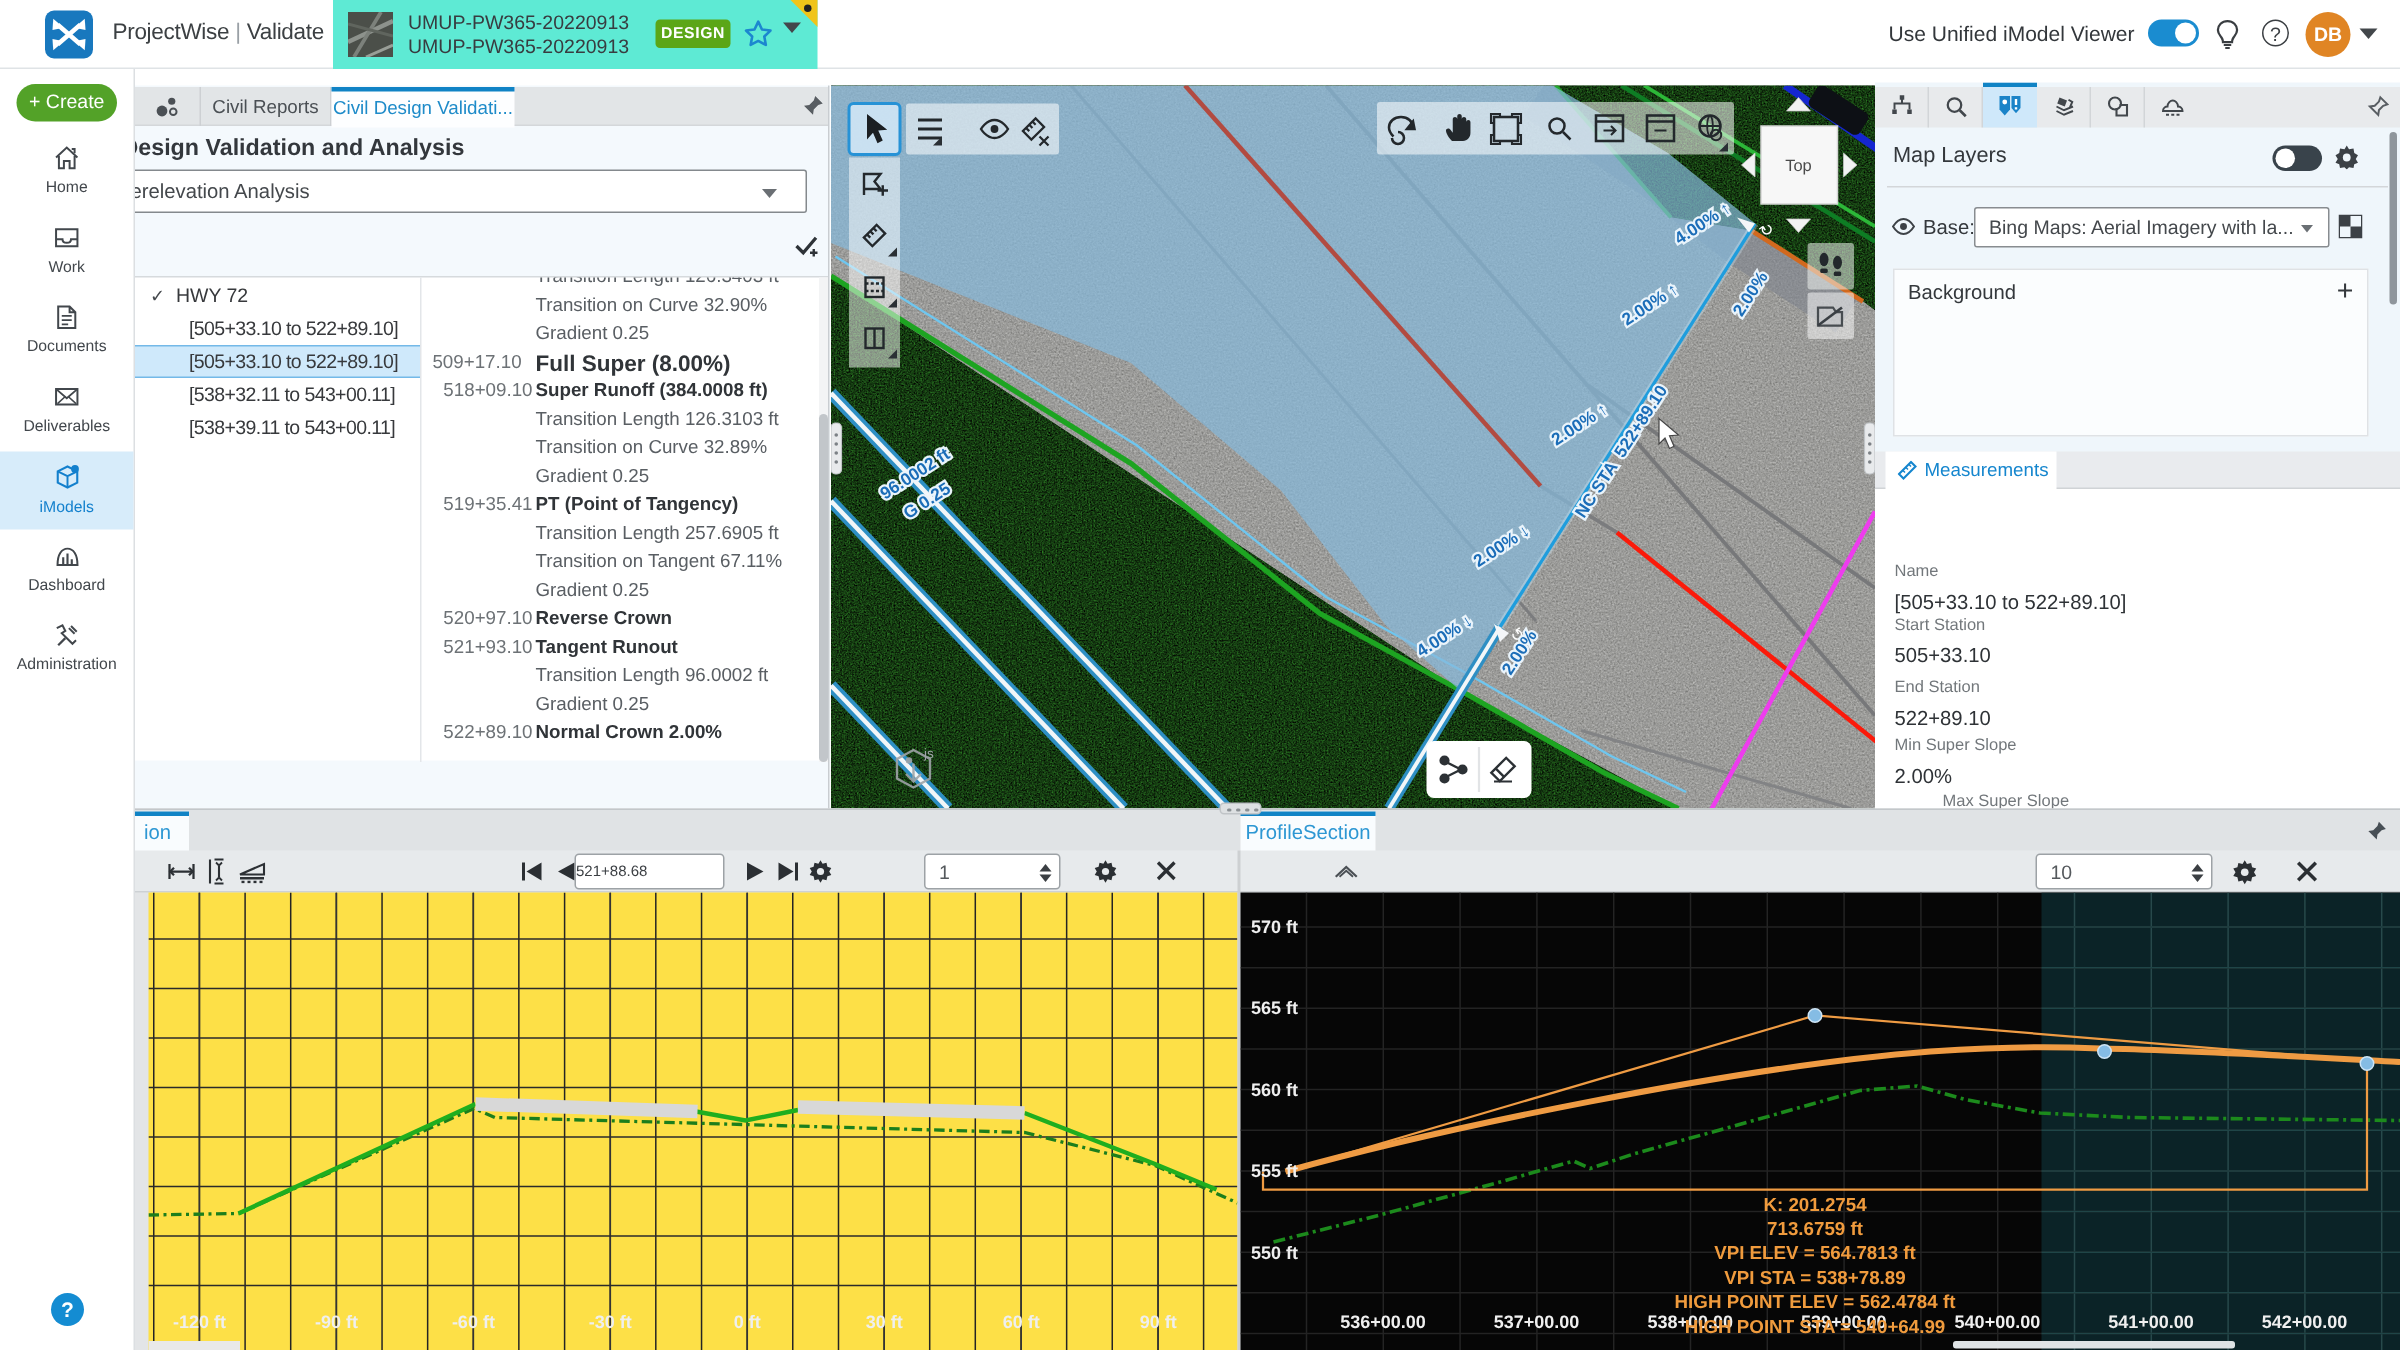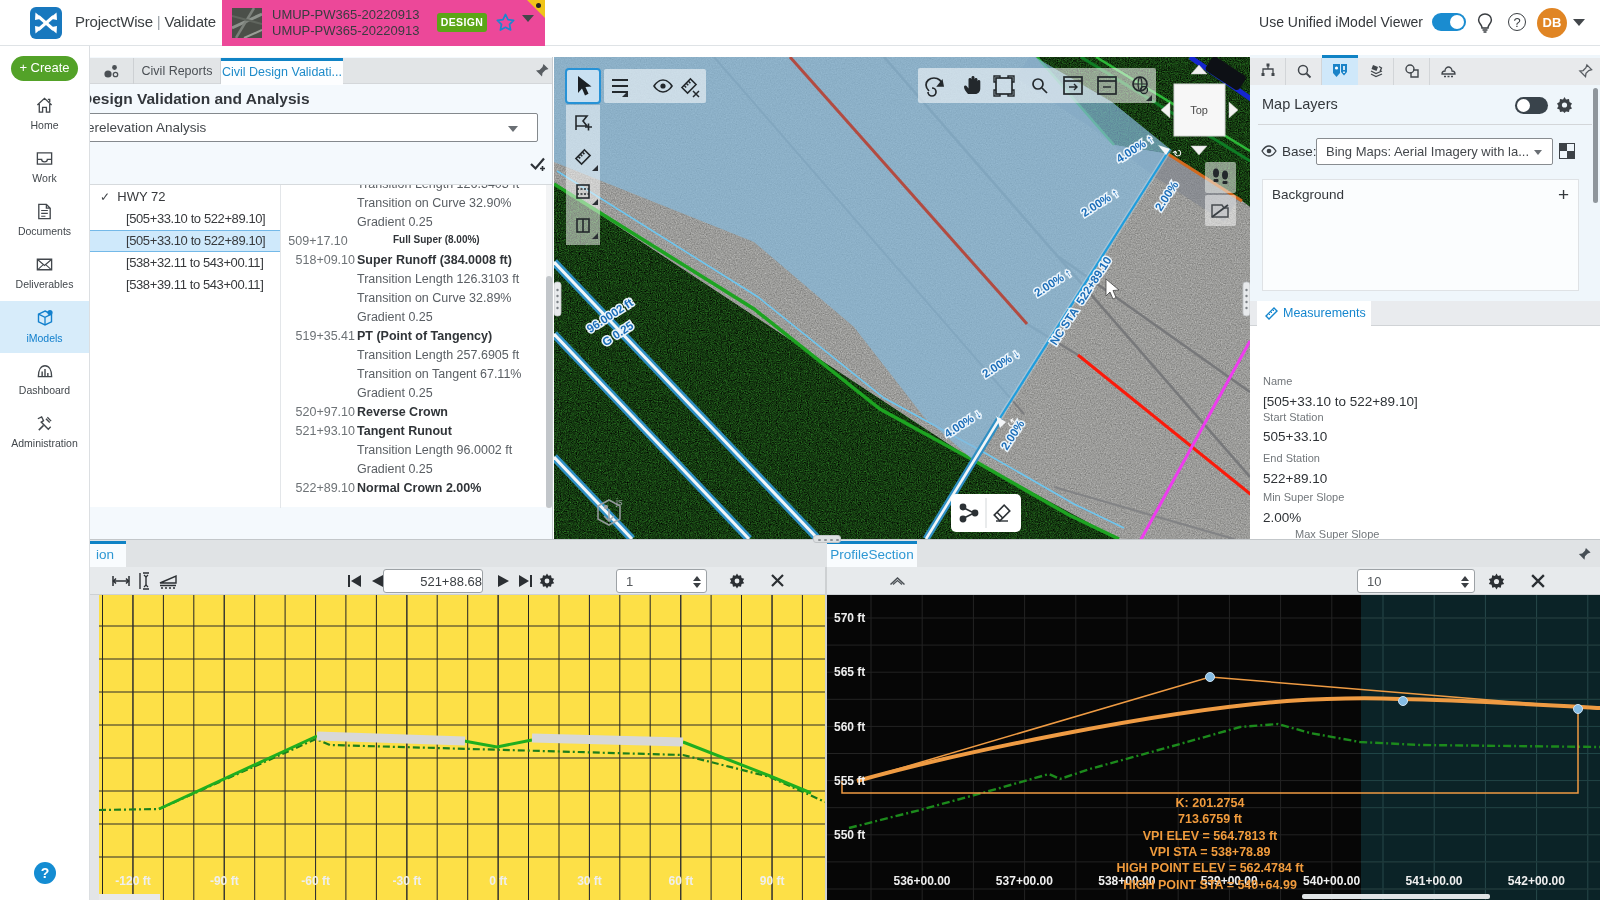--- a/index.html
+++ b/index.html
@@ -28,21 +28,21 @@
       <g fill="#fff">
         <path d="M26.5 5.5 L27 13 L19.5 11.5 Z"></path>
         <path d="M26.5 26.5 L27 19 L19.5 20.5 Z"></path>
         <path d="M5.5 5.5 L5 13 L12.5 11.5 Z"></path>
         <path d="M5.5 26.5 L5 19 L12.5 20.5 Z"></path>
       </g>
     </svg>
   </div>
   <div class="abs" style="left:75px;top:13px;font-size:15px;letter-spacing:-0.2px;color:#3c4043;">ProjectWise <span style="color:#9aa0a6">|</span> Validate</div>
 
-  <div class="abs" style="left:222px;top:0;width:323px;height:46px;background:#ec4899;">
+  <div class="abs" style="left:222px;top:0;width:323px;height:46px;background:#5eead4;">
     <svg class="abs" style="left:10px;top:8px;" width="30" height="30" viewBox="0 0 30 30">
       <rect width="30" height="30" fill="#4b4f49"></rect>
       <path d="M0 20 L30 6" stroke="#8d928c" stroke-width="3"></path>
       <path d="M4 30 L22 0" stroke="#7c817b" stroke-width="2.5"></path>
       <path d="M0 8 L30 16" stroke="#60655e" stroke-width="2"></path>
       <path d="M12 30 L30 22" stroke="#999e97" stroke-width="2"></path>
     </svg>
     <div class="abs" style="left:50px;top:7px;font-size:13px;color:#383c40;line-height:16px;">UMUP-PW365-20220913<br>UMUP-PW365-20220913</div>
     <div class="abs" style="left:215px;top:13px;width:50px;height:19px;background:#5ba617;border-radius:3px;color:#fff;font-size:10.5px;font-weight:bold;text-align:center;line-height:19px;letter-spacing:.4px;">DESIGN</div>
     <svg class="abs" style="left:272px;top:11px;" width="23" height="23" viewBox="0 0 24 24">
@@ -164,21 +164,21 @@
     </div>
 
     <div id="detailrows" class="abs" style="left:191px;top:0;width:264px;height:323px;overflow:hidden;">
         <div style="position:absolute;left:0;top:-8px;width:74px;text-align:right;font-size:12.5px;color:#6d7276;white-space:nowrap;"></div>
         <div style="position:absolute;left:76px;top:-8px;font-size:12.5px;white-space:nowrap;color:#595e63;">Transition Length 126.3403 ft</div>
         <div style="position:absolute;left:0;top:11px;width:74px;text-align:right;font-size:12.5px;color:#6d7276;white-space:nowrap;"></div>
         <div style="position:absolute;left:76px;top:11px;font-size:12.5px;white-space:nowrap;color:#595e63;">Transition on Curve 32.90%</div>
         <div style="position:absolute;left:0;top:30px;width:74px;text-align:right;font-size:12.5px;color:#6d7276;white-space:nowrap;"></div>
         <div style="position:absolute;left:76px;top:30px;font-size:12.5px;white-space:nowrap;color:#595e63;">Gradient 0.25</div>
         <div style="position:absolute;left:0;top:49px;width:74px;text-align:center;font-size:12.5px;color:#6d7276;white-space:nowrap;">509+17.10</div>
-        <div style="position:absolute;left:76px;top:49px;font-size:10px;white-space:nowrap;font-weight:bold;color:#303438;margin-left:36px;">Full Super (8.00%)</div>
+        <div style="position:absolute;left:76px;top:49px;font-size:15px;white-space:nowrap;font-weight:bold;color:#303438;">Full Super (8.00%)</div>
         <div style="position:absolute;left:0;top:68px;width:74px;text-align:right;font-size:12.5px;color:#6d7276;white-space:nowrap;">518+09.10</div>
         <div style="position:absolute;left:76px;top:68px;font-size:12.5px;white-space:nowrap;font-weight:bold;color:#303438;">Super Runoff (384.0008 ft)</div>
         <div style="position:absolute;left:0;top:87px;width:74px;text-align:right;font-size:12.5px;color:#6d7276;white-space:nowrap;"></div>
         <div style="position:absolute;left:76px;top:87px;font-size:12.5px;white-space:nowrap;color:#595e63;">Transition Length 126.3103 ft</div>
         <div style="position:absolute;left:0;top:106px;width:74px;text-align:right;font-size:12.5px;color:#6d7276;white-space:nowrap;"></div>
         <div style="position:absolute;left:76px;top:106px;font-size:12.5px;white-space:nowrap;color:#595e63;">Transition on Curve 32.89%</div>
         <div style="position:absolute;left:0;top:125px;width:74px;text-align:right;font-size:12.5px;color:#6d7276;white-space:nowrap;"></div>
         <div style="position:absolute;left:76px;top:125px;font-size:12.5px;white-space:nowrap;color:#595e63;">Gradient 0.25</div>
         <div style="position:absolute;left:0;top:144px;width:74px;text-align:right;font-size:12.5px;color:#6d7276;white-space:nowrap;">519+35.41</div>
         <div style="position:absolute;left:76px;top:144px;font-size:12.5px;white-space:nowrap;font-weight:bold;color:#303438;">PT (Point of Tangency)</div>
@@ -545,21 +545,21 @@
         <path d="M2 12.5 H18 M3 15 H5 M7 15 H9 M11 15 H13 M15 15 H17" stroke="#2c3034" stroke-width="1.6"></path>
       </svg>
 
     <svg class="abs" style="left:257px;top:7px;" width="15" height="14" viewBox="0 0 15 14">
         <path d="M2 1 V13" stroke="#2b2f33" stroke-width="2"></path>
         <path d="M14 1 L14 13 L4 7 Z" fill="#2b2f33"></path>
       </svg>
     <svg class="abs" style="left:281px;top:7px;" width="13" height="14" viewBox="0 0 13 14">
         <path d="M12 1 L12 13 L1 7 Z" fill="#2b2f33"></path>
       </svg>
-    <div class="abs" style="left:293px;top:2px;width:100px;height:24px;background:#fff;border:1px solid #9da2a6;border-radius:3px;font-size:13px;color:#3b3f43;text-align:right;line-height:23px;">521+88.68</div>
+    <div class="abs" style="left:293px;top:2px;width:100px;height:24px;background:#fff;border:1px solid #9da2a6;border-radius:3px;font-size:10px;color:#3b3f43;text-align:left;line-height:23px;">521+88.68</div>
     <svg class="abs" style="left:407px;top:7px;" width="13" height="14" viewBox="0 0 13 14">
         <path d="M1 1 L1 13 L12 7 Z" fill="#2b2f33"></path>
       </svg>
     <svg class="abs" style="left:428px;top:7px;" width="15" height="14" viewBox="0 0 15 14">
         <path d="M1 1 L1 13 L11 7 Z" fill="#2b2f33"></path>
         <path d="M13 1 V13" stroke="#2b2f33" stroke-width="2"></path>
       </svg>
     <svg class="abs" style="left:449px;top:6px;" width="16" height="16" viewBox="0 0 16 16">
         <path d="M8 0.5 L9.4 2.8 L12 2.2 L12.6 4.9 L15.2 5.7 L13.8 8 L15.2 10.3 L12.6 11.1 L12 13.8 L9.4 13.2 L8 15.5 L6.6 13.2 L4 13.8 L3.4 11.1 L0.8 10.3 L2.2 8 L0.8 5.7 L3.4 4.9 L4 2.2 L6.6 2.8 Z" fill="#2b2f33"></path>
         <circle cx="8" cy="8" r="2.4" fill="#e7eaec"></circle>

